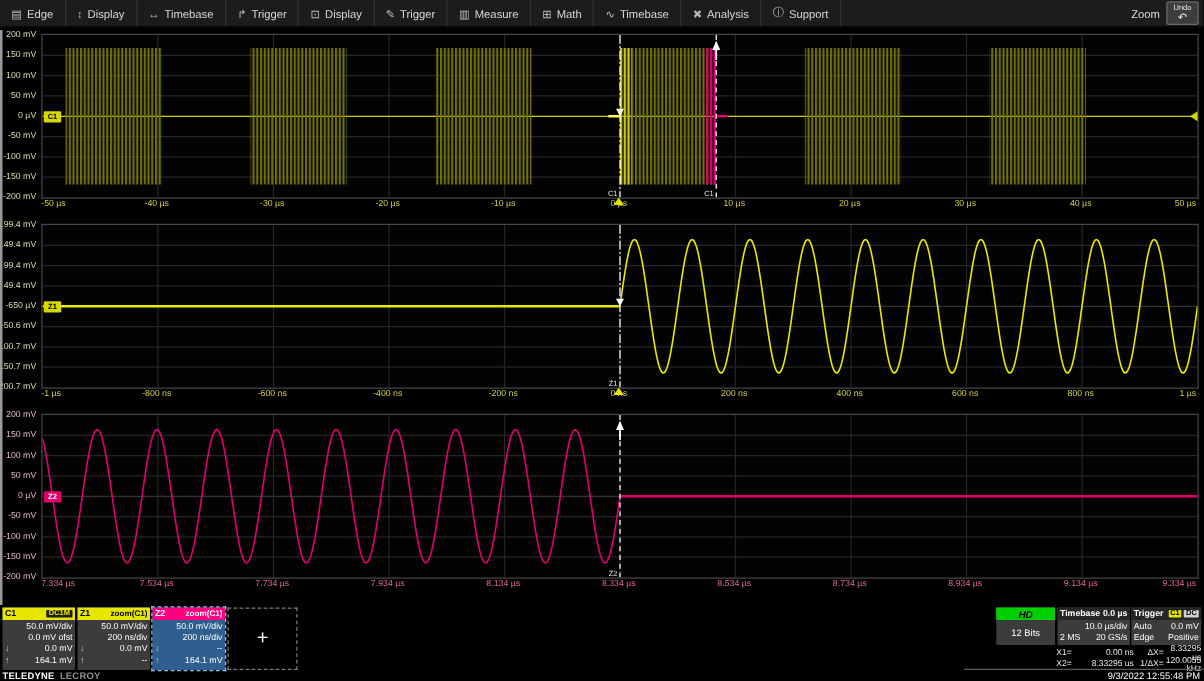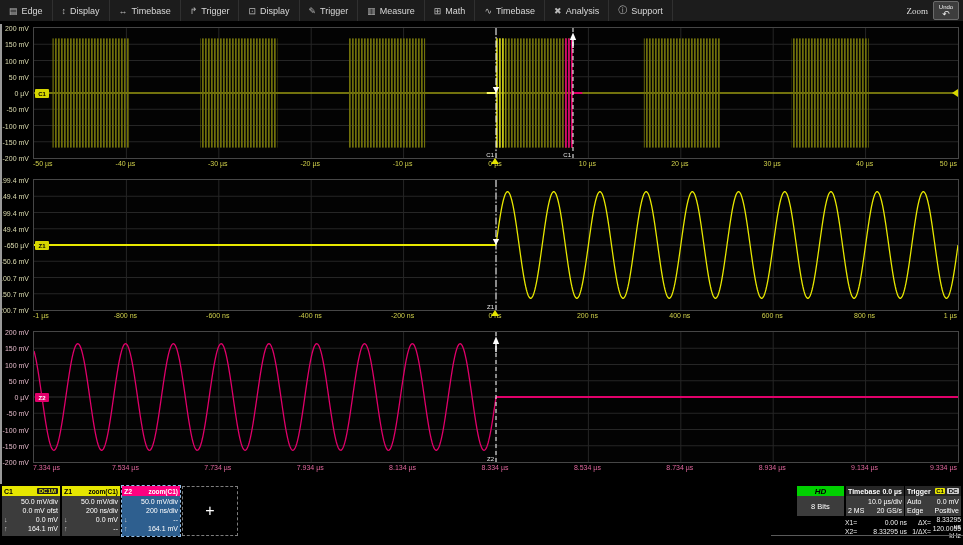--- a/index.html
+++ b/index.html
@@ -14,21 +14,21 @@
     position:absolute; left:0; top:0; width:963px; height:22px;
     background:#1c1c1c; border-bottom:1px solid #000;
     display:flex; align-items:stretch; color:#d8d8d8; font-size:9px;
   }
   .menu-item {
     display:flex; align-items:center; gap:4px; padding:0 9px;
     border-right:1px solid #303030; cursor:default; white-space:nowrap;
   }
   .menu-item .mi-icon { color:#b9b9b9; font-size:9px; }
   #menu-right { margin-left:auto; display:flex; align-items:center; gap:5px; padding-right:4px; }
-  #zoom-mode-label { color:#ddd; font-size:9px;font-family:Liberation Serif, serif; }
+  #zoom-mode-label { color:#ddd; font-size:9px; }
   #undo-button {
     width:26px; height:19px; background:#3d3d3d; border:1px solid #6a6a6a; border-radius:2px;
     color:#eee; font-size:6px; line-height:6px; display:flex; flex-direction:column;
     align-items:center; justify-content:center; font-family:inherit;
   }
   #undo-button .u-icon { font-size:9px; line-height:8px; }
   
   .panel-ylabels { position:absolute; left:0; width:31px; }
   .ylabel { position:absolute; right:2px; transform:translateY(-50%); font-size:7px; white-space:nowrap; }
   .plot {
@@ -401,21 +401,21 @@
             </div>
           </div>
         </div>
       </div>
     <div id="addbox">
       <span>+</span>
     </div>
 
     <div class="infobox" id="hdbox">
       <div class="ib-header" id="hd-header" style="background: rgb(0, 208, 0);">HD</div>
-      <div id="hd-body">8 Bits</div>
+      <div id="hd-body">12 Bits</div>
     </div>
 
     <div class="infobox" id="tbbox">
       <div class="ib-header">
         <span>Timebase</span>
         <span class="rv" style="margin-left:auto">0.0 µs</span>
       </div>
       <div class="ib-body">
         <div class="ib-row">
             <span class="rv">10.0 µs/div</span>
@@ -455,13 +455,20 @@
       <div class="cr-row">
         <span class="c1">X2=</span>
         <span class="c2">8.33295 us</span>
         <span class="c3">1/ΔX=</span>
         <span class="c4">120.0055 kHz</span>
       </div>
     </div>
   </div>
 
   <div id="ts-rule"></div>
+  <div id="bottombar">
+    <span id="brand">
+      <span class="b1">TELEDYNE</span>
+      <span class="b2">LECROY</span>
+    </span>
+    <span id="timestamp">9/3/2022 12:55:48 PM</span>
+  </div>
 </div>
 
 </body></html>

